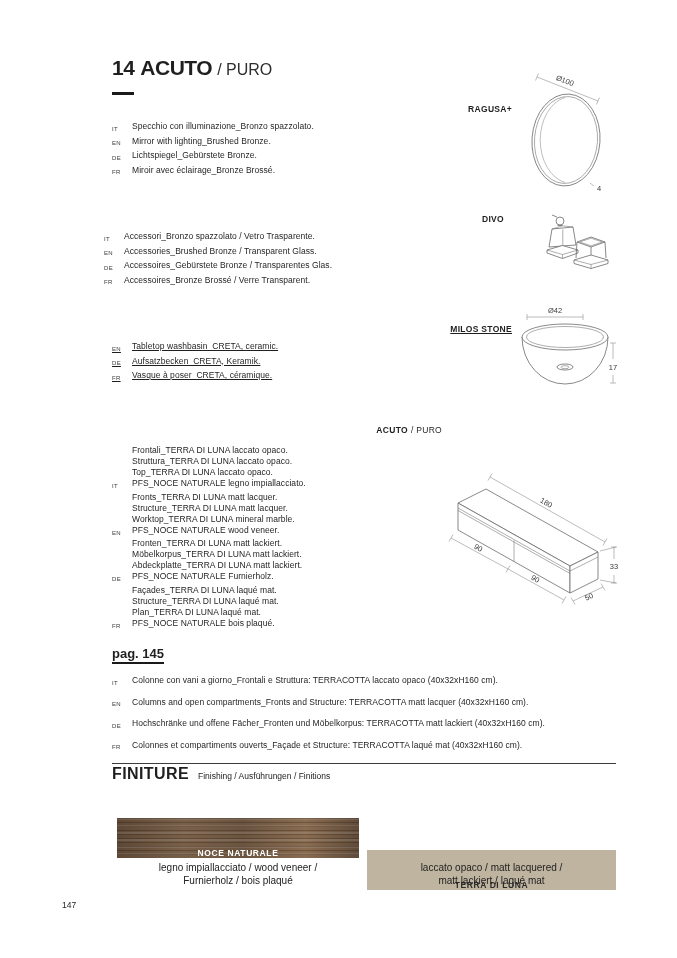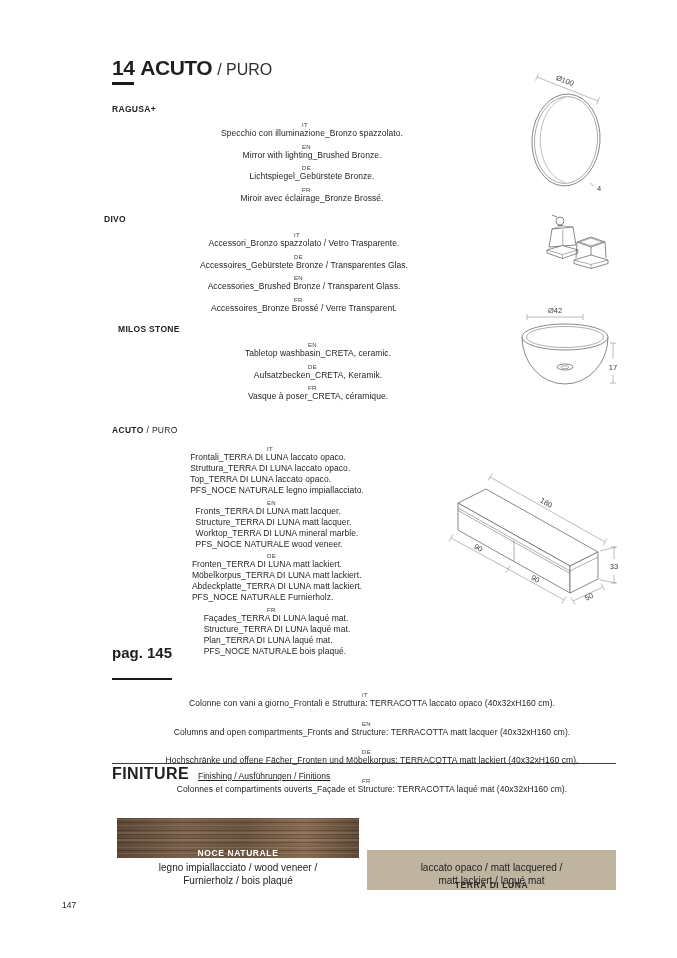--- a/index.html
+++ b/index.html
@@ -4,44 +4,44 @@
 <style>
   html,body{margin:0;padding:0;background:#ffffff;}
   .page{
     position:relative;width:677px;height:958px;background:#ffffff;overflow:hidden;
     font-family:"Liberation Sans", sans-serif;color:#1f1f1f;
   }
   .abs{position:absolute;}
 
   
   .title{left:112px;top:56px;display:flex;align-items:baseline;}
-  .t-num{font-size:21px;font-weight:700;letter-spacing:-0.5px;border-bottom:3px solid #1a1a1a;padding-bottom:2px;}
+  .t-num{font-size:21px;font-weight:700;letter-spacing:-0.5px;border-bottom:3px solid #1a1a1a;padding-bottom:12px;}
   .t-name{font-size:21px;font-weight:700;letter-spacing:-0.5px;margin-left:6px;}
   .t-variant{font-size:16px;font-weight:400;color:#2e2e2e;margin-left:5px;}
 
   
-  .prod h3{margin:0 0 7px 0;font-size:8.5px;font-weight:700;letter-spacing:.3px;}
+  .prod h3{margin:0 0 7px 0;font-size:8.5px;font-weight:700;letter-spacing:.3px;text-align:right;}
   .prod h3 .h-suffix{font-weight:400;margin-left:3px;}
-  .lrow{display:flex;align-items:center;margin-bottom:4px;flex-direction:column;}
+  .lrow{display:flex;align-items:flex-end;margin-bottom:4px;}
   .lc{width:20px;flex-shrink:0;font-size:6px;color:#3a3a3a;letter-spacing:.3px;padding-top:1px;}
   .lt{font-size:8.5px;line-height:10.5px;letter-spacing:.05px;}
   .multi .lt .line{display:block;line-height:11px;}
   .multi{margin-bottom:2px;}
   .rows-multi .lrow{margin-bottom:2.5px;}
 
   
-  .pagref-label{display:inline-block;font-size:15px;font-weight:600;border-bottom:2px solid #1a1a1a;padding-bottom:17px;margin-bottom:11px;}
+  .pagref-label{display:inline-block;font-size:13px;font-weight:600;border-bottom:2px solid #1a1a1a;padding-bottom:1px;margin-bottom:11px;}
   .pagref .lrow{margin-bottom:11px;}
   .pagref .lt{line-height:10.5px;}
 
   
   .divider{left:112px;top:763px;width:504px;height:1px;background:#3c3c3c;}
   .fin-head{left:112px;top:765px;display:flex;align-items:baseline;}
   .fin-title{font-size:16px;font-weight:700;letter-spacing:.4px;}
-  .fin-sub{font-size:8.5px;margin-left:9px;color:#232323;text-decoration:underline;}
+  .fin-sub{font-size:8.5px;margin-left:9px;color:#232323;}
   .swatch{top:818px;height:40px;display:flex;align-items:flex-end;justify-content:center;}
   .swatch-label{font-size:8.5px;font-weight:700;letter-spacing:.6px;}
   .sw-noce{left:117px;width:242px;
     background-color:#6e5742;
     background-image:
       repeating-linear-gradient(180deg, rgba(0,0,0,0.20) 0 1px, rgba(0,0,0,0) 1px 4px),
       repeating-linear-gradient(180deg, rgba(255,255,255,0.10) 0 2px, rgba(255,255,255,0) 2px 7px),
       linear-gradient(90deg,#5d4835 0%,#7a6049 28%,#6b543f 52%,#8a6c50 78%,#5f4a38 100%);
   }
   .sw-noce .swatch-label{color:#ffffff;}
@@ -94,34 +94,34 @@
       </div>
   </section>
 
   <section class="abs prod" style="left:104px;top:214px;width:400px;">
     <h3><span>DIVO</span></h3>
     <div class="lrow">
       <span class="lc">IT</span>
       <span class="lt">Accessori_Bronzo spazzolato / Vetro Trasparente.</span>
       </div>
     <div class="lrow">
+      <span class="lc">EN</span>
+      <span class="lt">Accessories_Brushed Bronze / Transparent Glass.</span>
+      </div>
+    <div class="lrow">
       <span class="lc">DE</span>
       <span class="lt">Accessoires_Gebürstete Bronze / Transparentes Glas.</span>
       </div>
     <div class="lrow">
-      <span class="lc">EN</span>
-      <span class="lt">Accessories_Brushed Bronze / Transparent Glass.</span>
-      </div>
-    <div class="lrow">
       <span class="lc">FR</span>
       <span class="lt">Accessoires_Bronze Brossé / Verre Transparent.</span>
       </div>
   </section>
 
-  <section class="abs prod" style="left:118px;top:324px;width:400px;">
+  <section class="abs prod" style="left:112px;top:324px;width:400px;text-decoration:underline;">
     <h3><span>MILOS STONE</span></h3>
     <div class="lrow">
       <span class="lc">EN</span>
       <span class="lt">Tabletop washbasin_CRETA, ceramic.</span>
       </div>
     <div class="lrow">
       <span class="lc">DE</span>
       <span class="lt">Aufsatzbecken_CRETA, Keramik.</span>
       </div>
     <div class="lrow">

